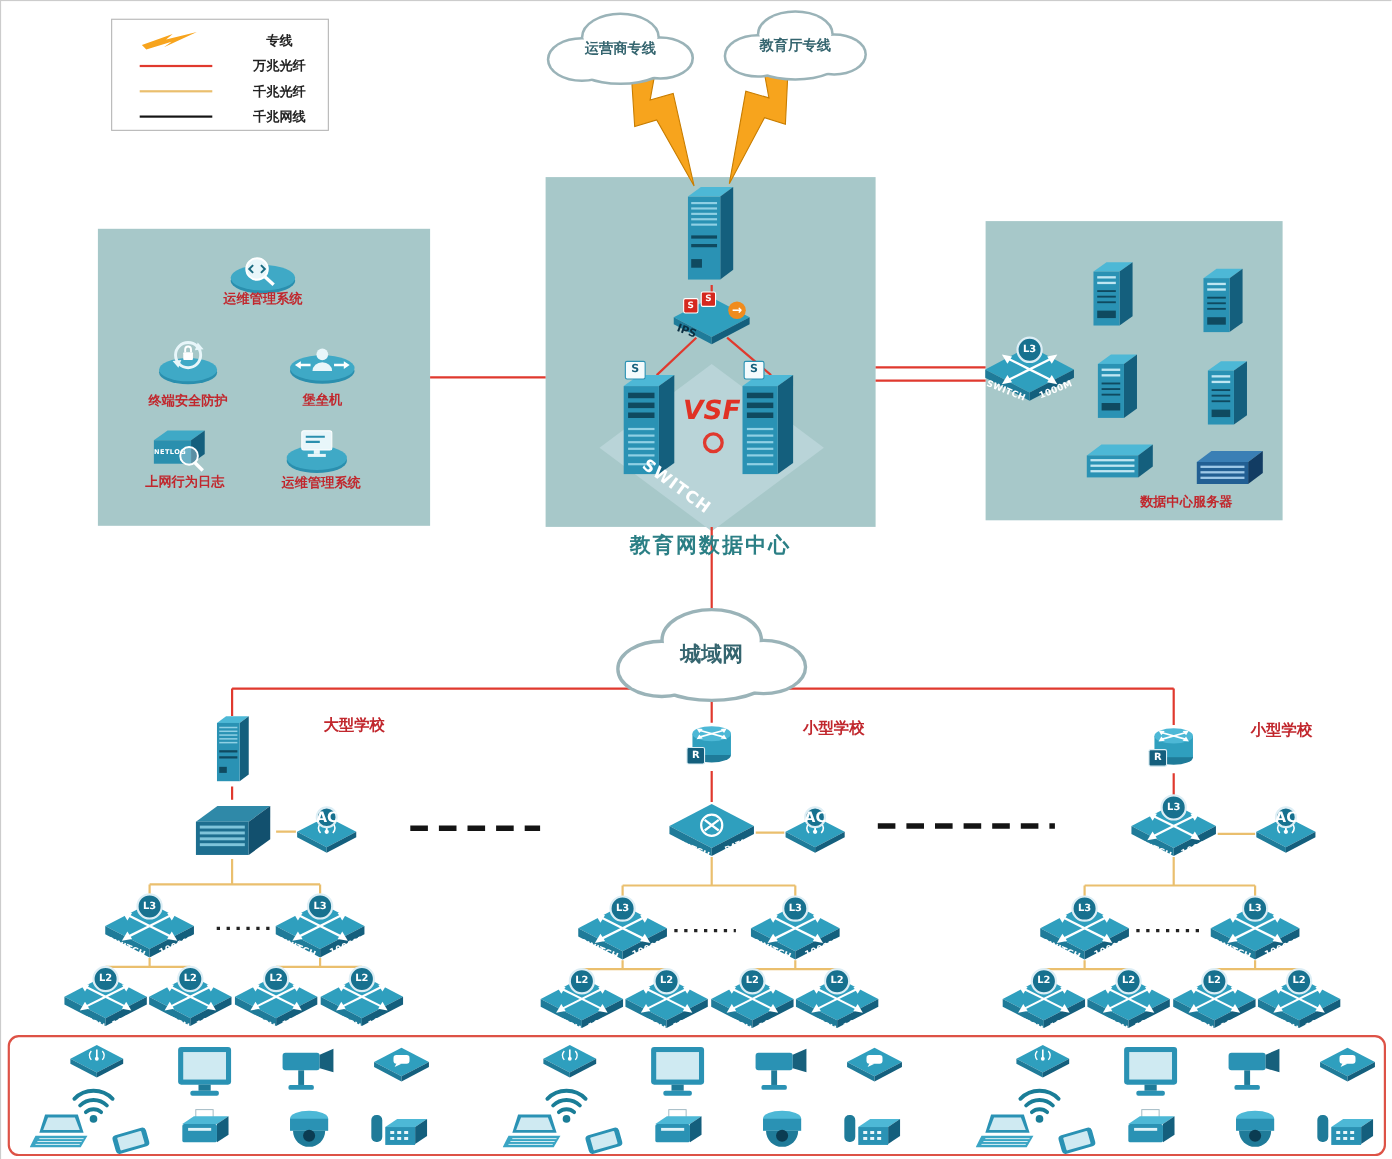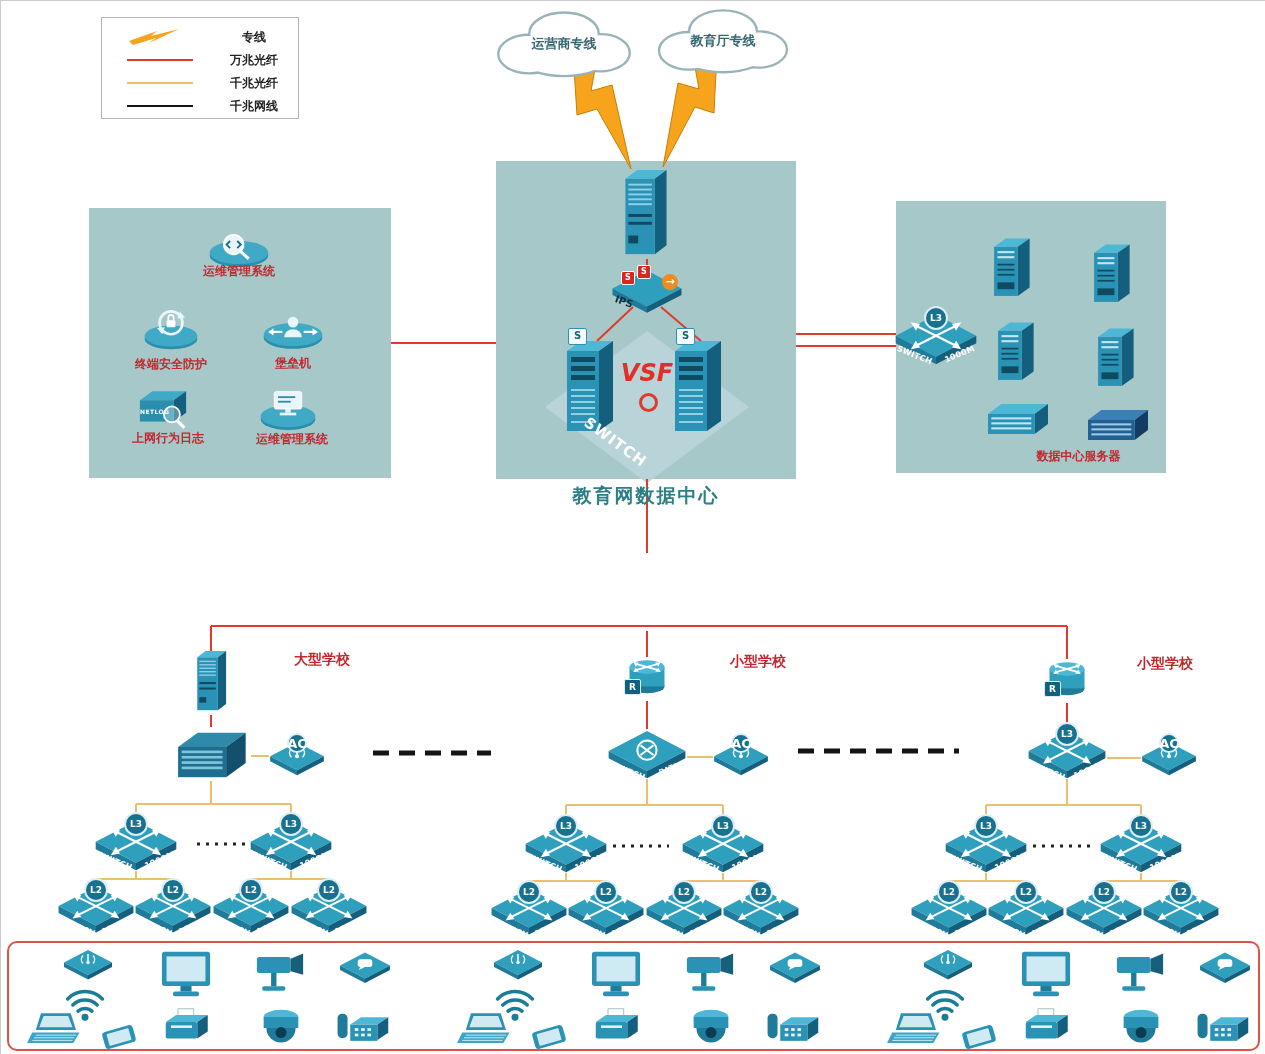--- a/index.html
+++ b/index.html
@@ -358,20 +358,26 @@
         <use href="#sym-cloud"></use>
       </svg>
     <span class="cl-label" style="font-size:13px">教育厅专线</span>
   </div>
   <div class="cloud" style="left:487px;top:6px;width:152px;height:74px">
     <svg>
         <use href="#sym-cloud"></use>
       </svg>
     <span class="cl-label" style="font-size:13px">运营商专线</span>
   </div>
+  <div class="cloud" style="left:538px;top:546px;width:216px;height:96px">
+    <svg>
+        <use href="#sym-cloud"></use>
+      </svg>
+    <span class="cl-label" style="font-size:19px">城域网</span>
+  </div>
 
   <div class="dev" style="left:616px;top:166px;width:56px;height:94px">
     <svg>
         <use href="#sym-firewall"></use>
       </svg>
   </div>
   <div class="dev" style="left:606px;top:268px;width:80px;height:46px">
     <svg>
         <use href="#sym-diamond"></use>
       </svg>

